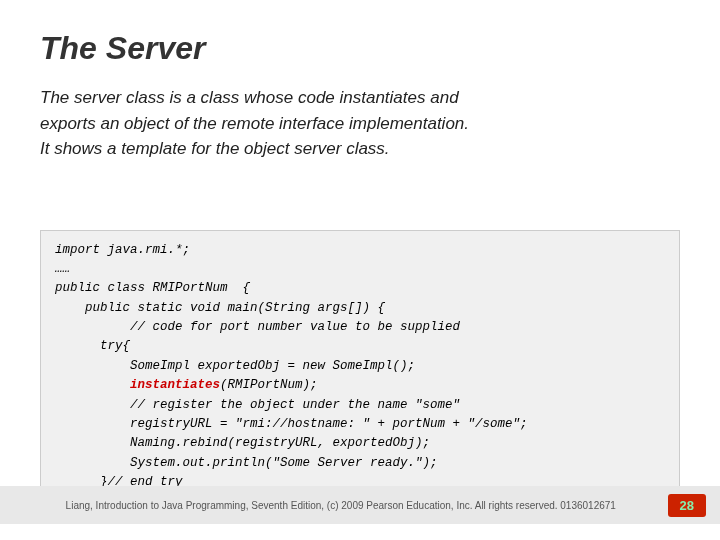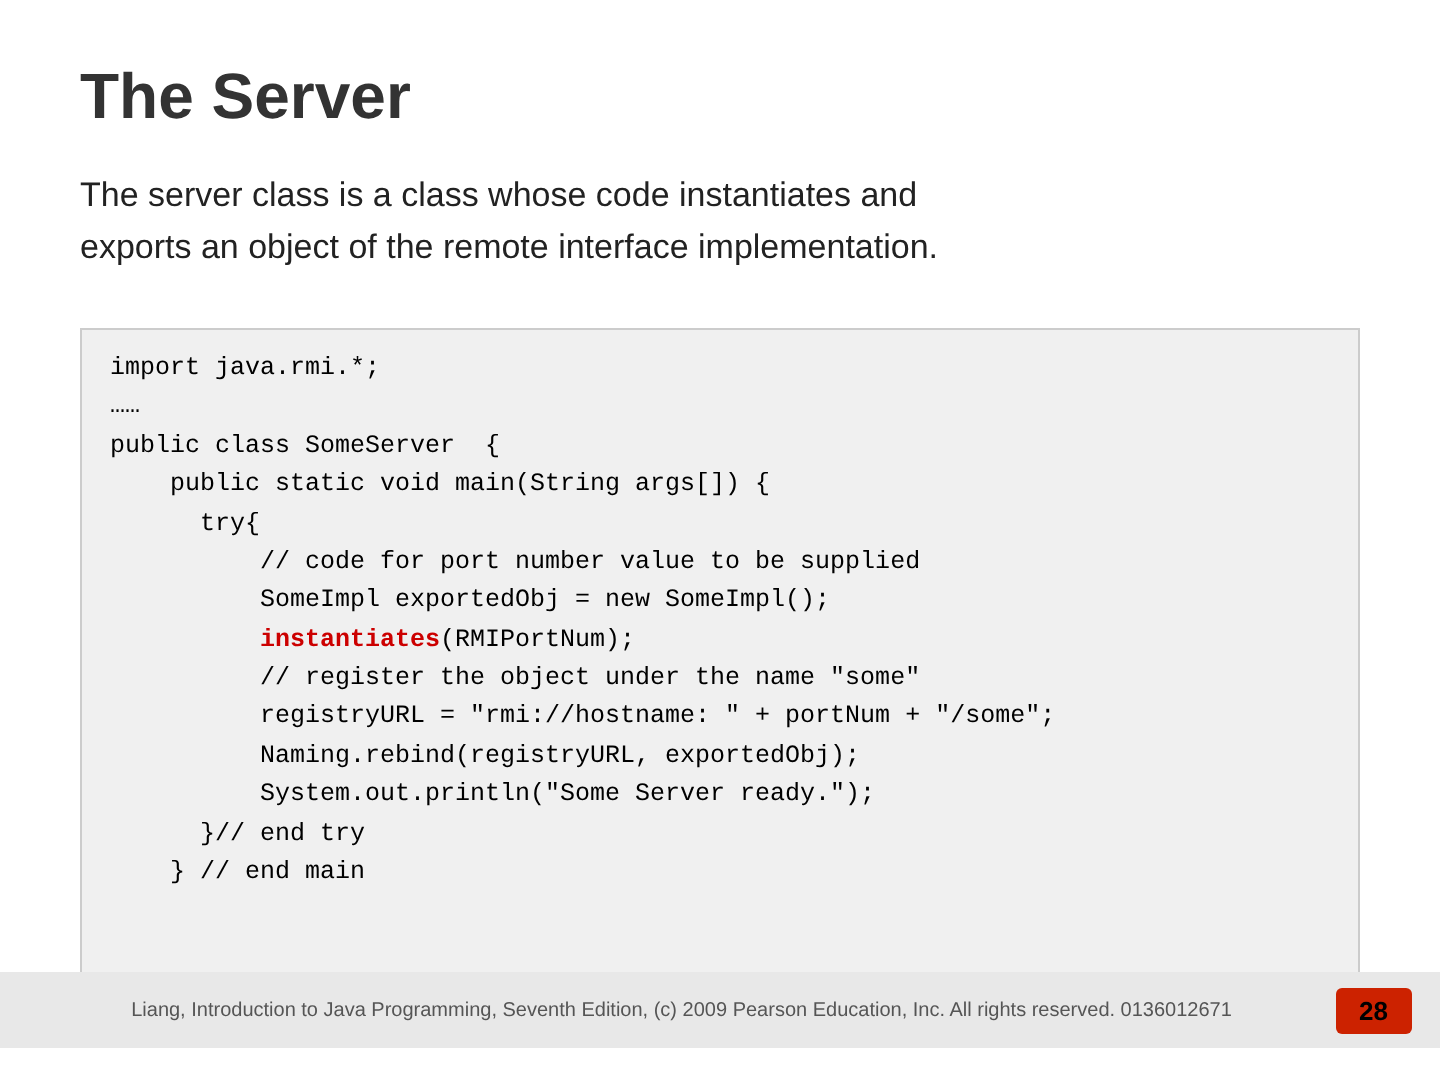--- a/index.html
+++ b/index.html
@@ -13,20 +13,21 @@
       position: relative;
     }
 
     .slide-container {
       width: 720px;
       height: 540px;
       background: #ffffff;
       padding: 30px 40px 20px 40px;
       display: flex;
       flex-direction: column;
+      font-style: italic;
     }
 
     .slide-title {
       font-size: 32px;
       font-weight: bold;
       color: #333333;
       margin-bottom: 18px;
       font-family: Arial, sans-serif;
     }
 
@@ -41,20 +42,21 @@
     .code-block {
       background: #f0f0f0;
       border: 1px solid #cccccc;
       padding: 10px 14px;
       font-family: 'Courier New', Courier, monospace;
       font-size: 12.5px;
       line-height: 1.55;
       color: #000000;
       flex: 1;
       overflow: hidden;
+      margin-top: 40px;
     }
 
     .code-line {
       white-space: pre;
       display: block;
     }
 
     .code-highlight {
       color: #cc0000;
       font-weight: bold;
@@ -75,48 +77,49 @@
 
     .footer-text {
       font-size: 10px;
       color: #555555;
       text-align: center;
       flex: 1;
     }
 
     .footer-page {
       background: #cc2200;
-      color: #000000;
+      color: #86efac;
       font-size: 13px;
       font-weight: bold;
       padding: 4px 12px;
       border-radius: 3px;
       min-width: 36px;
       text-align: center;
     }
   </style>
 </head>
 <body>
 
 <div class="slide-container">
 
   <div class="slide-title">The Server</div>
 
   <div class="slide-body-text">
     <span>The server class is a class whose code instantiates and</span><br>
     <span>exports an object of the remote interface implementation.</span><br>
+    <span>It shows a template for the object server class.</span>
   </div>
 
   <div class="code-block">
     <span class="code-line">import java.rmi.*;</span>
     <span class="code-line">……</span>
-    <span class="code-line">public class SomeServer  {</span>
+    <span class="code-line">public class RMIPortNum  {</span>
     <span class="code-line">    public static void main(String args[]) {</span>
+    <span class="code-line">          // code for port number value to be supplied</span>
     <span class="code-line">      try{</span>
-    <span class="code-line">          // code for port number value to be supplied</span>
     <span class="code-line">          SomeImpl exportedObj = new SomeImpl();</span>
     <span class="code-line">          <span class="code-highlight">instantiates</span>(RMIPortNum);</span>
     <span class="code-line">          // register the object under the name "some"</span>
     <span class="code-line">          registryURL = "rmi://hostname: " + portNum + "/some";</span>
     <span class="code-line">          Naming.rebind(registryURL, exportedObj);</span>
     <span class="code-line">          System.out.println("Some Server ready.");</span>
     <span class="code-line">      }// end try</span>
     <span class="code-line">    } // end main</span>
   </div>
 

